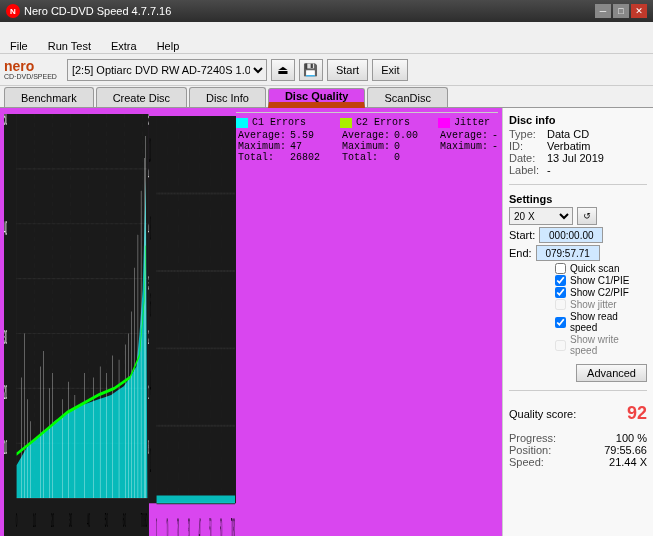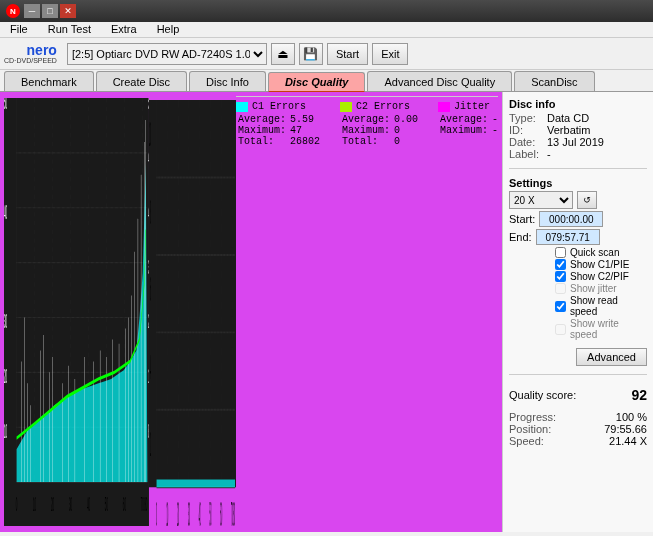--- a/index.html
+++ b/index.html
@@ -35,23 +35,23 @@
       background: #888; color: white;
       border: none; cursor: pointer;
       font-size: 9px; display: flex; align-items: center; justify-content: center;
     }
     #title-bar .win-btn.close { background: #c0392b; }
 
     
     #menu-bar {
       background: #f0f0f0;
       border-bottom: 1px solid #ccc;
-      height: 16px;
-      display: flex;
-      align-items: flex-start;
+      height: 32px;
+      display: flex;
+      align-items: flex-end;
       padding: 0 4px;
       gap: 8px;
     }
     .menu-item {
       padding: 1px 6px;
       font-size: 11px;
       cursor: pointer;
     }
 
     
@@ -62,21 +62,21 @@
       display: flex;
       align-items: center;
       padding: 0 4px;
       gap: 4px;
     }
     .nero-logo {
       display: flex; flex-direction: column;
       margin-right: 6px;
     }
     .nero-logo .nero-text {
-      color: #1d4ed8; font-size: 14px; font-weight: bold; line-height: 1; text-align: right;
+      color: #c2410c; font-size: 14px; font-weight: bold; line-height: 1;
     }
     .nero-logo .sub-text {
       color: #333; font-size: 7px; line-height: 1;
     }
     .drive-select {
       width: 200px; height: 22px;
       font-size: 11px;
       border: 1px solid #999;
     }
     .toolbar-btn {
@@ -108,25 +108,24 @@
       height: 20px; padding: 0 16px;
       background: #ddd;
       border: 1px solid #999;
       border-bottom: none;
       cursor: pointer;
       font-size: 11px;
       display: flex; align-items: center;
       border-radius: 3px 3px 0 0;
     }
     .tab.active {
-      background: #fca5a5;
+      background: #d946ef;
       font-weight: bold;
-      border-bottom: 1px solid #c2410c;
+      border-bottom: 6px solid #c2410c;
       margin-bottom: -1px;
-      font-style: italic;
     }
 
     
     #main-content {
       display: flex;
       background: white;
       height: calc(536px - 22px - 20px - 32px - 22px);
     }
 
     
@@ -203,35 +202,36 @@
       border: 1px solid #999;
       cursor: pointer;
       font-size: 11px;
     }
 
     .quality-row {
       display: flex; align-items: center; justify-content: space-between;
       margin-top: 4px;
     }
     .quality-label { font-size: 11px; }
-    .quality-value { font-size: 14px; font-weight: bold; color: #000000; }
+    .quality-value { font-size: 18px; font-weight: bold; color: #ef4444; }
 
     .stats-section { margin-top: 4px; }
     .stats-row { display: flex; justify-content: space-between; }
     .stats-label { color: #555; }
     .stats-value { }
 
     
     svg { display: block; }
   </style>
 </head>
 <body>
 
 <div id="title-bar">
   <div class="title-icon">N</div>
+  <span class="title-text">Nero CD-DVD Speed 4.7.7.16</span>
   <div class="win-controls">
     <button class="win-btn">─</button>
     <button class="win-btn">□</button>
     <button class="win-btn close">✕</button>
   </div>
 </div>
 
 <div id="menu-bar">
   <span class="menu-item">File</span>
   <span class="menu-item">Run Test</span>
@@ -251,21 +251,20 @@
   <div class="icon-btn" title="Save">💾</div>
   <button class="toolbar-btn">Start</button>
   <button class="toolbar-btn">Exit</button>
 </div>
 
 <div id="tabs">
   <div class="tab">Benchmark</div>
   <div class="tab">Create Disc</div>
   <div class="tab">Disc Info</div>
   <div class="tab active">Disc Quality</div>
-  <div class="tab">Advanced Disc Quality</div>
   <div class="tab">ScanDisc</div>
 </div>
 
 <div id="main-content">
 
   <div id="chart-area">
 
     <div class="chart-container" style="flex: 2;">
       <svg width="100%" height="100%" viewBox="0 0 460 195" preserveAspectRatio="none">
 

